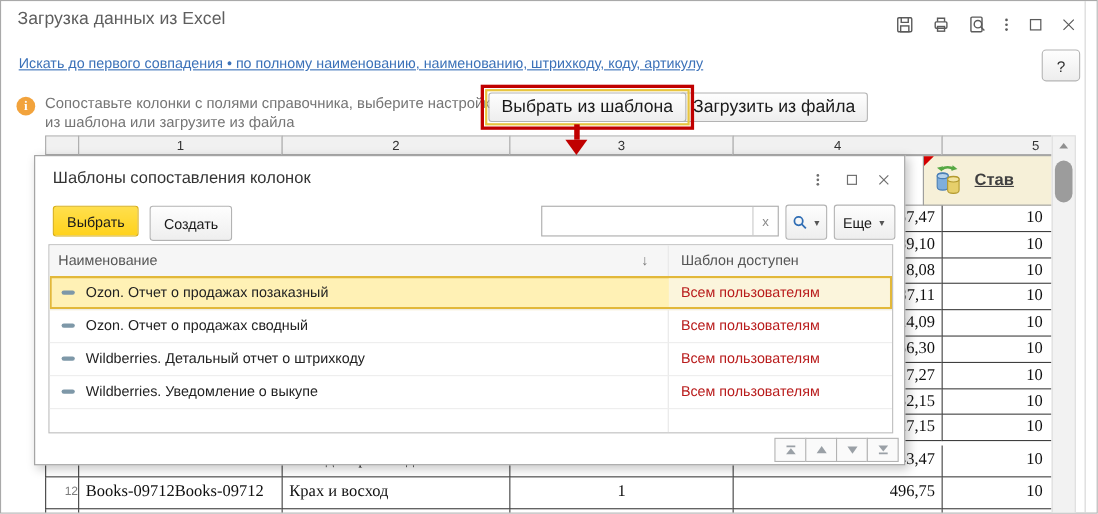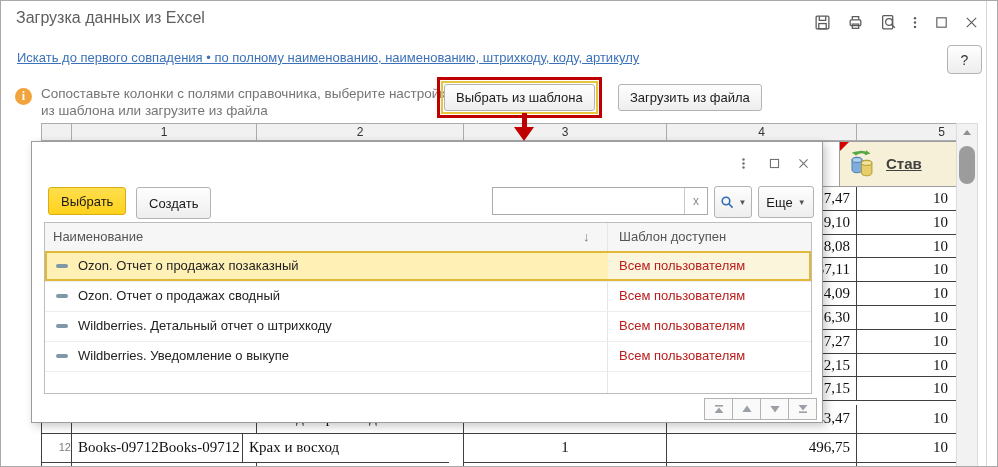--- a/index.html
+++ b/index.html
@@ -11,21 +11,21 @@
   .chrome-btn{width:20px;height:20px;top:11px;display:flex;align-items:center;justify-content:center;cursor:pointer}
   .search-link{left:16px;top:49px;font-size:13px;color:#3b71b8;text-decoration:underline;cursor:pointer}
   .help-btn{left:946px;top:44px;width:33px;height:27px;background:linear-gradient(#fefefe,#ededed);
             border:1px solid #b3b3b3;border-radius:4px;font-size:14px;color:#333;
             display:flex;align-items:center;justify-content:center;cursor:pointer}
   .vline{left:985px;top:0;width:1px;height:467px;background:#d5d5d5}
   .info-icon{left:14px;top:87px;width:17px;height:17px;border-radius:50%;background:#f2a33c;color:#fff;
              font-size:12px;font-weight:bold;display:flex;align-items:center;justify-content:center;font-family:"Liberation Serif",serif}
   .info-text{left:40px;top:84px;font-size:13.5px;color:#757575;line-height:17px}
   .btn{background:linear-gradient(#fefefe,#eeeeee);border:1px solid #b3b3b3;border-radius:3px;
-       font-size:13px;color:#1a1a1a;height:27px;padding:0 11px;display:inline-flex;align-items:center;cursor:pointer;
+       font-size:16px;color:#1a1a1a;height:27px;padding:0 11px;display:inline-flex;align-items:center;cursor:pointer;
        font-family:"Liberation Sans",sans-serif}
   .load-btn{left:617px;top:83px}
   
   .ann-red{left:436px;top:76px;border:3px solid #c00000;padding:1px;z-index:12;background:transparent}
   .ann-yellow{border:2px solid #e8c53f;padding:1px}
   .arrow-line{left:521px;top:112px;width:5px;height:14px;background:#c00000;z-index:12}
   .arrow-head{left:513px;top:126px;width:0;height:0;border-left:10px solid transparent;
               border-right:10px solid transparent;border-top:14px solid #c00000;z-index:12}
   
   .bg-table{left:0;top:122px;width:955px;height:345px;overflow:hidden}
@@ -246,21 +246,21 @@
           <div class="bg-cell c-num" style="left: 40px; width: 30px; line-height: 27px;">11</div>
           <div class="bg-cell c-ser al" style="left: 70px; width: 185px; line-height: 27px;">Books-19254Books-19254</div>
           <div class="bg-cell c-ser al" style="left: 255px; width: 207px; line-height: 27px;">Методы противодействия</div>
           <div class="bg-cell c-ser ac" style="left: 462px; width: 203px; line-height: 27px;">1</div>
           <div class="bg-cell c-ser ar" style="left: 665px; width: 190px; line-height: 27px;">743,47</div>
           <div class="bg-cell c-ser ar8" style="left: 855px; width: 100px; line-height: 27px;">10</div>
         </div>
         <div class="bg-drow" style="top: 311px; height: 29px;">
           <div class="bg-cell c-num" style="left: 40px; width: 30px; line-height: 27px;">12</div>
           <div class="bg-cell c-ser al" style="left: 70px; width: 185px; line-height: 27px;">Books-09712Books-09712</div>
-          <div class="bg-cell c-ser al" style="left: 241px; width: 207px; line-height: 27px;">Крах и восход</div>
+          <div class="bg-cell c-ser al" style="left: 255px; width: 207px; line-height: 27px;">Крах и восход</div>
           <div class="bg-cell c-ser ac" style="left: 462px; width: 203px; line-height: 27px;">1</div>
           <div class="bg-cell c-ser ar" style="left: 665px; width: 190px; line-height: 27px;">496,75</div>
           <div class="bg-cell c-ser ar8" style="left: 855px; width: 100px; line-height: 27px;">10</div>
         </div>
         <div class="bg-drow" style="top: 340px; height: 29px;">
           <div class="bg-cell c-num" style="left: 40px; width: 30px; line-height: 27px;"></div>
           <div class="bg-cell c-ser al" style="left: 70px; width: 185px; line-height: 27px;"></div>
           <div class="bg-cell c-ser al" style="left: 255px; width: 207px; line-height: 27px;"></div>
           <div class="bg-cell c-ser ac" style="left: 462px; width: 203px; line-height: 27px;"></div>
           <div class="bg-cell c-ser ar" style="left: 665px; width: 190px; line-height: 27px;"></div>
@@ -268,20 +268,21 @@
         </div>
       </div>
   </div>
 
   <div class="abs sbar">
     <div class="sbar-up"></div>
     <div class="sbar-thumb"></div>
   </div>
 
   <div class="abs dialog">
+    <div class="dlg-title">Шаблоны сопоставления колонок</div>
 
     <span class="dlg-chrome" style="left:702px">
       <svg width="13" height="15" viewBox="0 0 16 16" fill="#6e6e6e">
         <circle cx="8" cy="3" r="1.5"></circle>
           <circle cx="8" cy="8" r="1.5"></circle>
           <circle cx="8" cy="13" r="1.5"></circle>
       </svg>
     </span>
     <span class="dlg-chrome" style="left:733px">
       <svg width="13" height="13" viewBox="0 0 16 16" fill="none" stroke="#6e6e6e" stroke-width="1.3">

